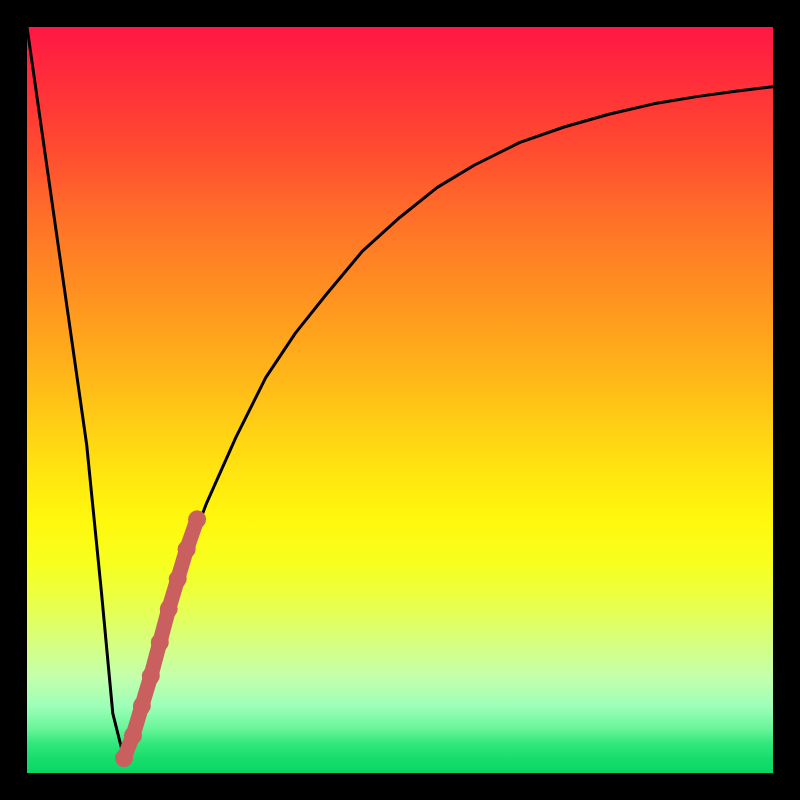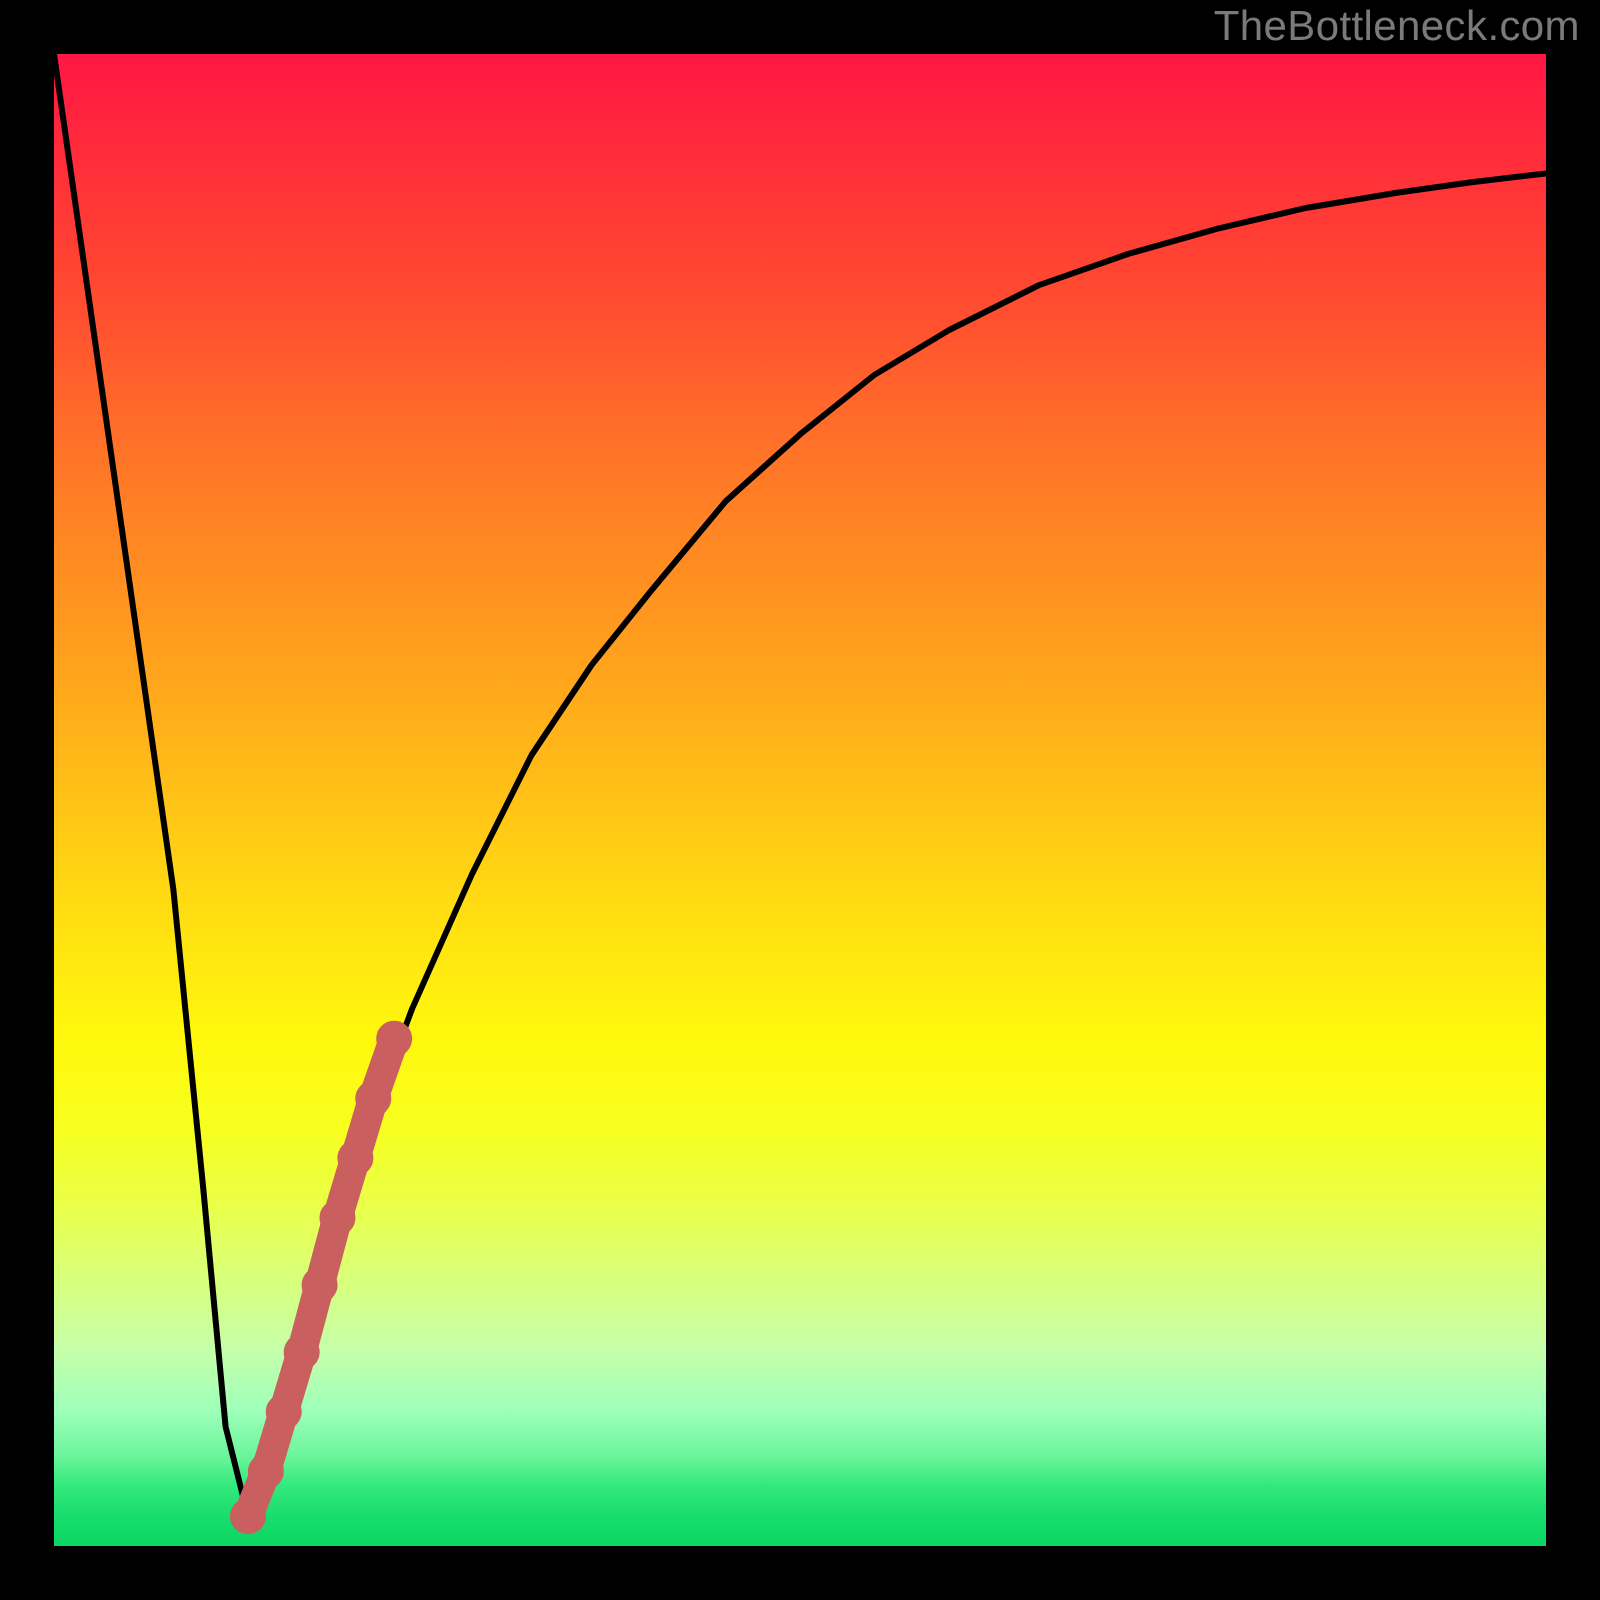--- a/index.html
+++ b/index.html
@@ -83,14 +83,13 @@
           <circle cx="114.88" cy="678.86" r="9" fill="#c9605f"></circle>
           <circle cx="123.84" cy="649.02" r="9" fill="#c9605f"></circle>
           <circle cx="132.79" cy="615.45" r="9" fill="#c9605f"></circle>
           <circle cx="141.74" cy="581.88" r="9" fill="#c9605f"></circle>
           <circle cx="150.69" cy="552.04" r="9" fill="#c9605f"></circle>
           <circle cx="159.64" cy="522.20" r="9" fill="#c9605f"></circle>
           <circle cx="170.09" cy="492.36" r="9" fill="#c9605f"></circle>
         </g>
     </svg>
   </div>
-  <div class="attrib">TheBottleneck.com</div>
 </div>
 
 </body></html>

